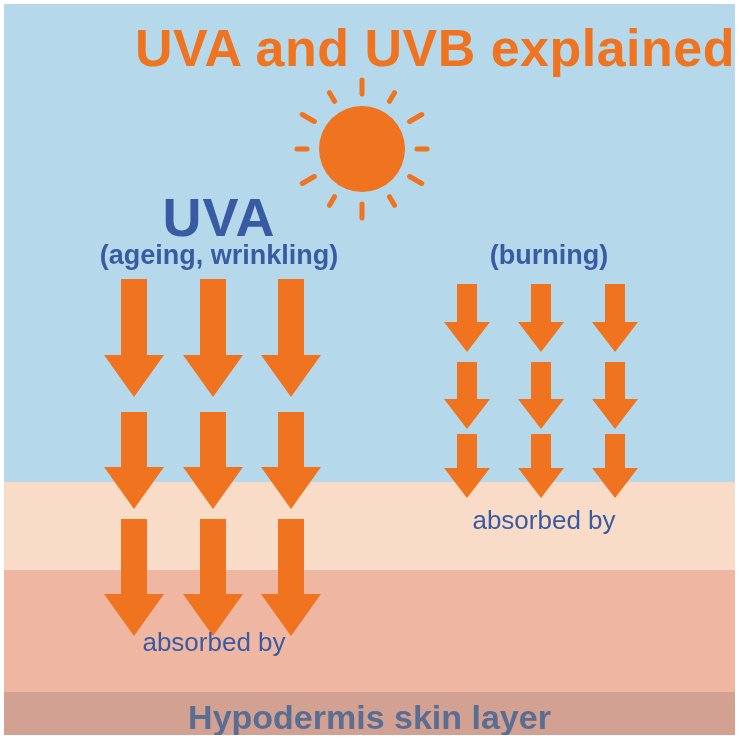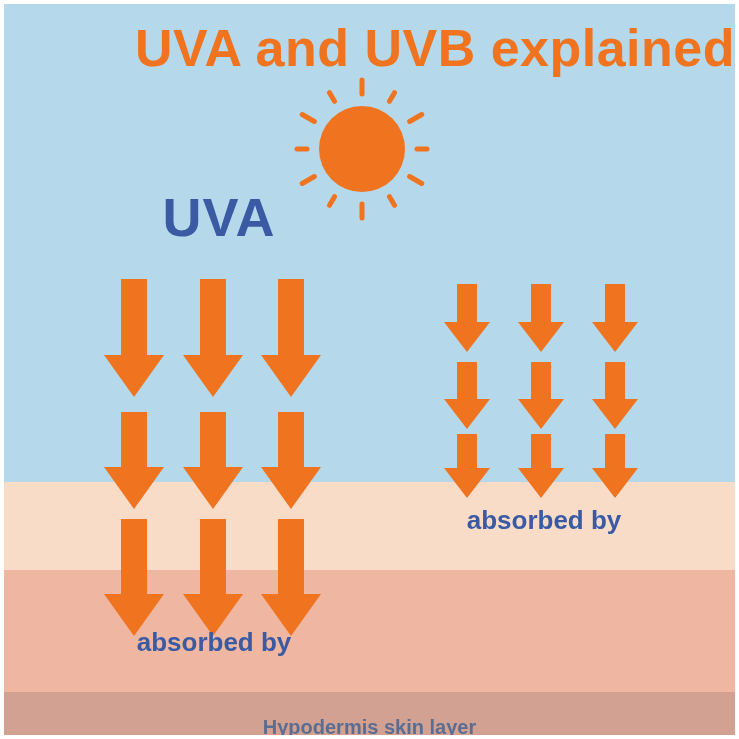--- a/index.html
+++ b/index.html
@@ -35,30 +35,30 @@
 
   .uv-sub{
     position:absolute;text-align:center;
     font-size:27px;font-weight:bold;color:var(--blue);
   }
   .uv-sub.uva{left:60px;top:236px;width:310px;}
   .uv-sub.uvb{left:420px;top:236px;width:250px;}
 
   .absorbed{
     position:absolute;text-align:center;
-    font-size:26px;font-weight:bold;color:var(--blue);
+    font-size:26px;font-weight:normal;color:var(--blue);
     line-height:1.3;
   }
   .absorbed.dermis-text{left:55px;top:622px;width:310px;}
   .absorbed.epidermis-text{left:385px;top:500px;width:310px;}
 
   .hypo-label{
-    position:absolute;left:0;top:712px;width:100%;
+    position:absolute;left:0;top:694px;width:100%;
     text-align:center;
-    font-size:20px;font-weight:bold;color:var(--hypotext);
+    font-size:34px;font-weight:bold;color:var(--hypotext);
   }
 
   .sun{position:absolute;left:278px;top:68px;}
   #arrows-layer{position:absolute;inset:0;}
   #arrows-layer svg{position:absolute;display:block;}
 </style>
 </head>
 <body>
 
 <div class="canvas">
@@ -139,21 +139,23 @@
       <line x1="80" y1="22" x2="80" y2="12" transform="rotate(210 80 77)"></line>
       <line x1="80" y1="22" x2="80" y2="8" transform="rotate(240 80 77)"></line>
       <line x1="80" y1="22" x2="80" y2="12" transform="rotate(270 80 77)"></line>
       <line x1="80" y1="22" x2="80" y2="8" transform="rotate(300 80 77)"></line>
       <line x1="80" y1="22" x2="80" y2="12" transform="rotate(330 80 77)"></line>
     </g>
     <circle cx="80" cy="77" r="43" fill="#f0731f"></circle>
   </svg>
 
   <div class="uv-heading uva">UVA</div>
+  <div class="uv-sub uva">(ageing, wrinkling)</div>
 
+  <div class="uv-sub uvb">(burning)</div>
 
   <div class="absorbed epidermis-text">
     <span>absorbed by</span><br>
   </div>
 
   <div class="absorbed dermis-text">
     <span>absorbed by</span><br>
   </div>
 
   <div class="hypo-label">Hypodermis skin layer</div>

